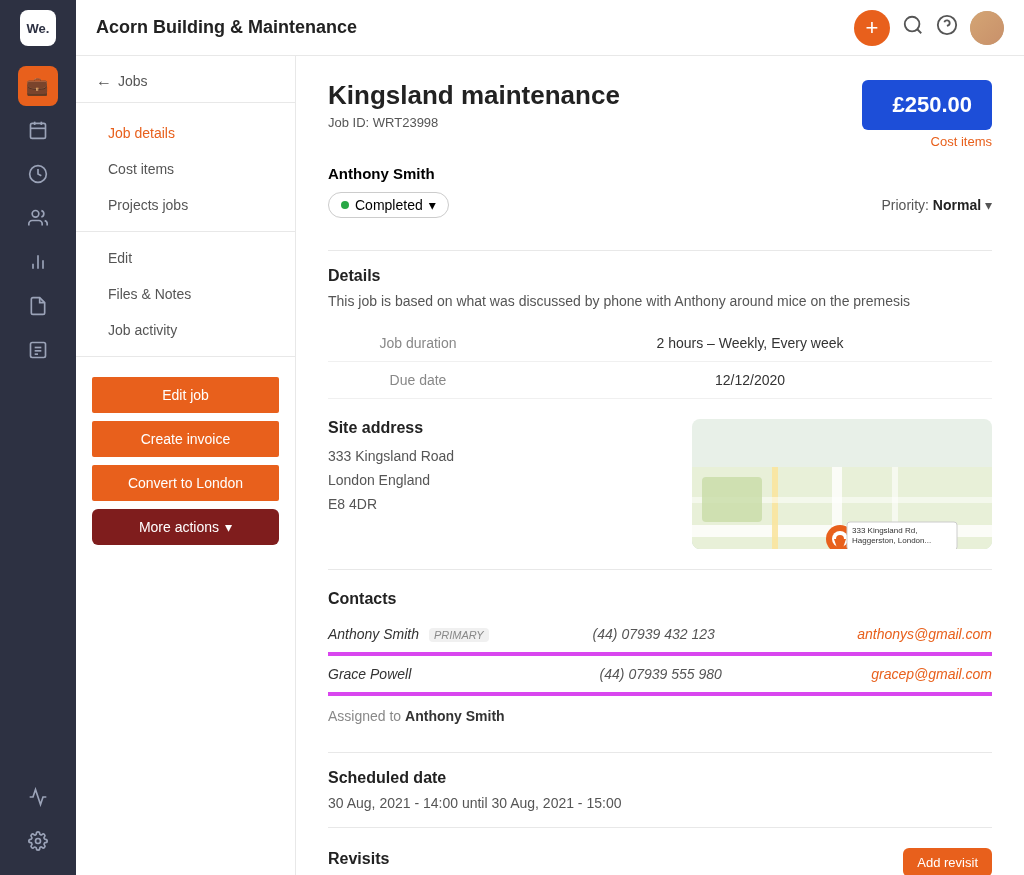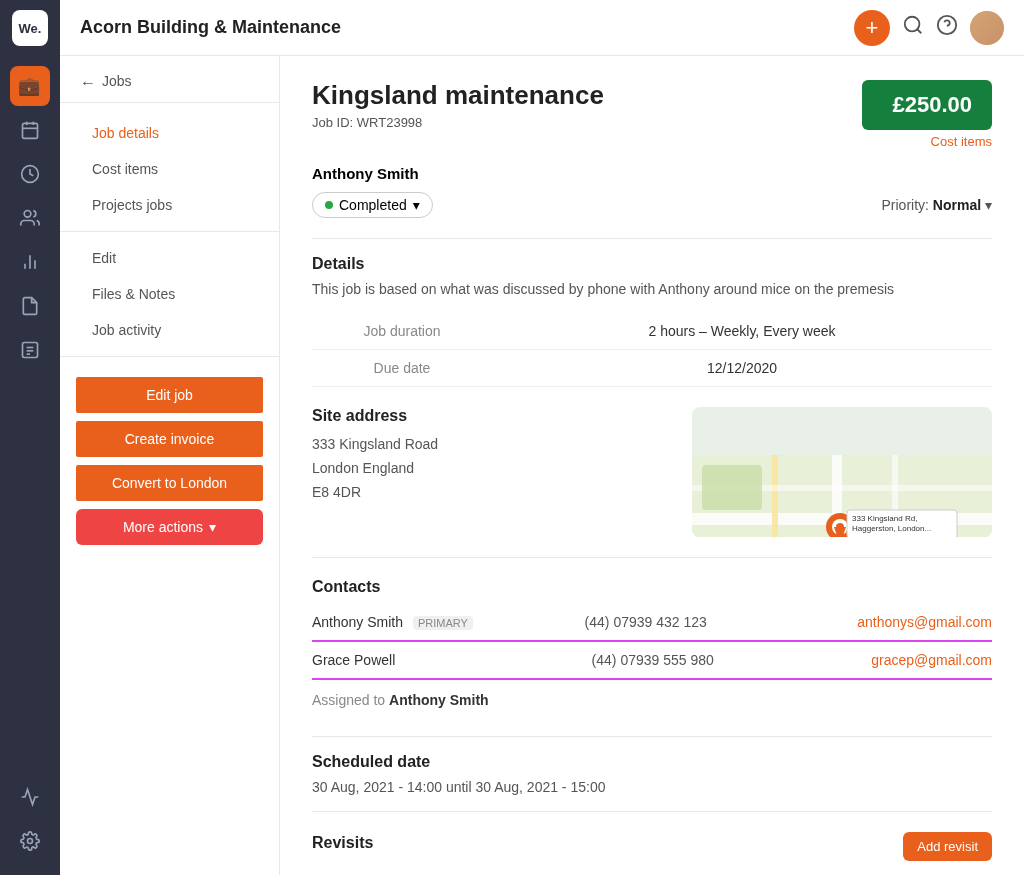--- a/index.html
+++ b/index.html
@@ -1,20 +1,20 @@
 <!DOCTYPE html>
 <html><head>
   <meta charset="utf-8">
   <style>
     * { box-sizing: border-box; margin: 0; padding: 0; }
     body { font-family: -apple-system, BlinkMacSystemFont, 'Segoe UI', sans-serif; font-size: 14px; background: #f5f5f5; display: flex; height: 875px; overflow: hidden; }
 
     
     .icon-sidebar {
-      width: 60px;
+      width: 76px;
       background: #2d3142;
       display: flex;
       flex-direction: column;
       align-items: center;
       padding: 10px 10px;
       flex-shrink: 0;
     }
     .icon-sidebar .logo {
       width: 36px; height: 36px;
       background: #fff;
@@ -135,21 +135,21 @@
       color: #fff;
       border: none;
       border-radius: 2px;
       padding: 10px 16px;
       font-size: 14px;
       font-weight: 500;
       cursor: pointer;
       width: 100%;
     }
     .btn-gray {
-      background: #ef4444;
+      background: #7f1d1d;
       color: #fff;
       border: none;
       border-radius: 6px;
       padding: 10px 16px;
       font-size: 14px;
       font-weight: 500;
       cursor: pointer;
       width: 100%;
       display: flex;
       align-items: center;
@@ -176,21 +176,21 @@
       font-weight: 700;
       color: #222;
     }
     .job-id {
       font-size: 13px;
       color: #888;
       margin-top: 4px;
     }
     .job-id span { font-weight: 500; color: #555; }
     .cost-box {
-      background: #15803d;
+      background: #1d4ed8;
       color: #fff;
       padding: 12px 20px;
       border-radius: 6px;
       text-align: right;
       min-width: 130px;
     }
     .cost-amount {
       font-size: 22px;
       font-weight: 700;
     }
@@ -201,21 +201,21 @@
       cursor: pointer;
       margin-top: 4px;
     }
     .cost-right { display: flex; flex-direction: column; align-items: flex-end; }
 
     .assignee { font-weight: 600; font-size: 15px; margin-bottom: 10px; }
     .status-row {
       display: flex;
       align-items: center;
       justify-content: space-between;
-      margin-bottom: 20px;
+      margin-bottom: 32px;
     }
     .status-badge {
       display: flex; align-items: center; gap: 6px;
       border: 1px solid #ccc;
       border-radius: 20px;
       padding: 4px 12px;
       cursor: pointer;
       font-size: 14px;
     }
     .status-dot {
@@ -276,21 +276,22 @@
       justify-content: center;
       position: relative;
       margin-top: 48px;
     }
 
     .contacts-section { margin-top: 20px; }
     .contact-row {
       display: flex;
       align-items: flex-end;
       padding: 10px 0;
-      border-bottom: 2px solid #d946ef;
+      border-bottom: 4px solid #d946ef;
+      font-style: italic;
     }
     .contact-name { flex: 1; color: #333; }
     .contact-badge {
       font-size: 11px;
       color: #888;
       background: #f0f0f0;
       border-radius: 4px;
       padding: 1px 5px;
       margin-left: 6px;
     }

